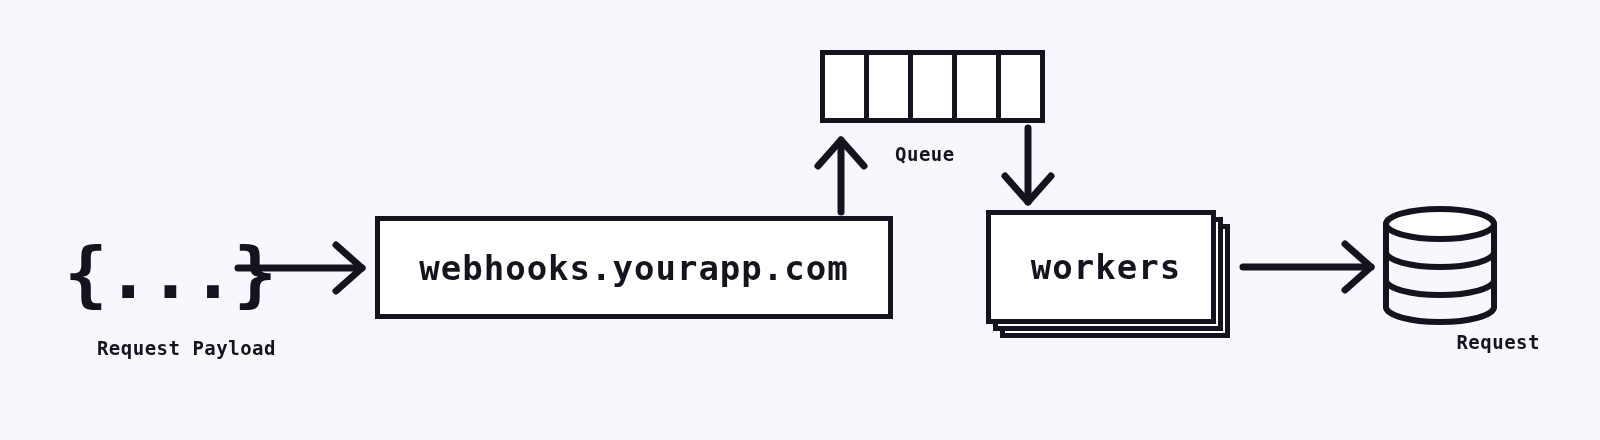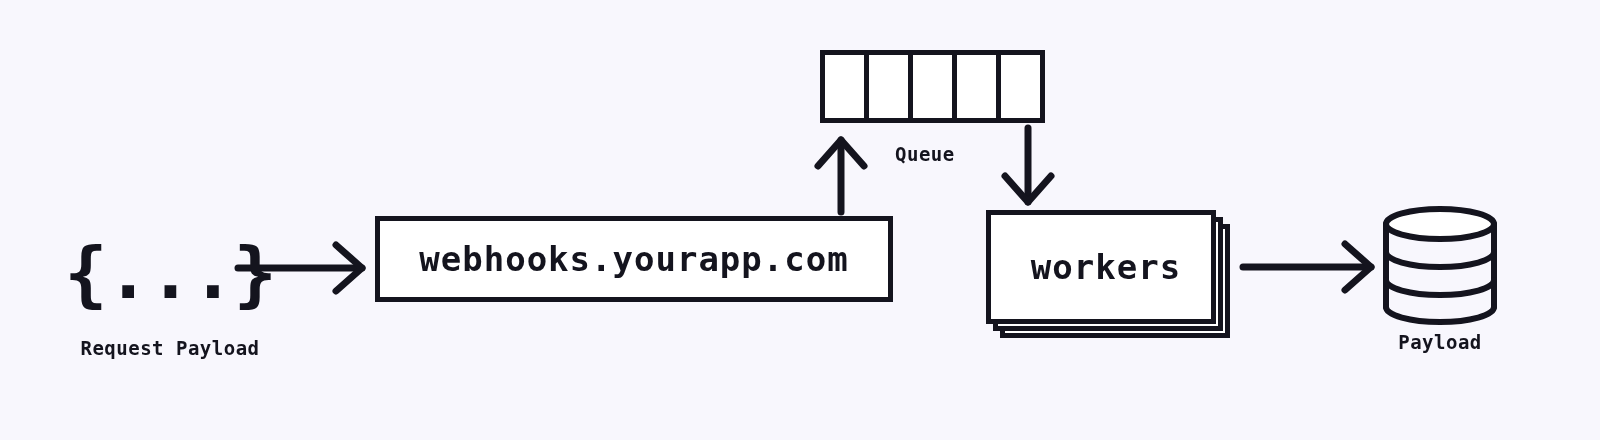--- a/index.html
+++ b/index.html
@@ -40,21 +40,21 @@
     font-family: "DejaVu Sans Mono", "Liberation Mono", monospace;
     font-size: 72px;
     font-weight: bold;
     color: #14141e;
     letter-spacing: -1px;
     line-height: 1;
     user-select: none;
   }
   .caption {
     width: 100%;
-    text-align: center;
+    text-align: right;
     font-family: "DejaVu Sans Mono", "Liberation Mono", monospace;
     font-size: 19px;
     font-weight: bold;
     color: #14141e;
     letter-spacing: 0.5px;
     white-space: nowrap;
   }
   #payload-caption {
     position: absolute;
     left: 0;
@@ -77,21 +77,21 @@
     font-weight: bold;
     color: #14141e;
     letter-spacing: 1px;
     white-space: nowrap;
   }
 
   #webhooks-box {
     left: 375px;
     top: 216px;
     width: 518px;
-    height: 86px;
+    height: 103px;
   }
 
   
   #queue-node {
     left: 820px;
     top: 50px;
     width: 225px;
     height: 73px;
   }
   #queue-box {
@@ -211,21 +211,21 @@
         <path d="M 114 21 L 114 104"></path>
 
         <ellipse cx="60" cy="21" rx="54" ry="15" fill="#ffffff"></ellipse>
 
         <path d="M 6 104 A 54 15 0 0 0 114 104" fill="none"></path>
 
         <path d="M 6 49 A 54 15 0 0 0 114 49"></path>
         <path d="M 6 77 A 54 15 0 0 0 114 77"></path>
       </g>
     </svg>
-    <div class="caption" id="database-caption">Payload</div>
+    <div class="caption" id="database-caption">Request</div>
   </div>
 
   <svg id="arrow-layer" viewBox="0 0 1600 440">
     <g fill="none" stroke="#14141e" stroke-width="7" stroke-linecap="round" stroke-linejoin="round">
 
       <g>
         <line x1="238" y1="268" x2="362" y2="268"></line>
         <polyline points="336,245 362,268 336,291"></polyline>
       </g>
 

